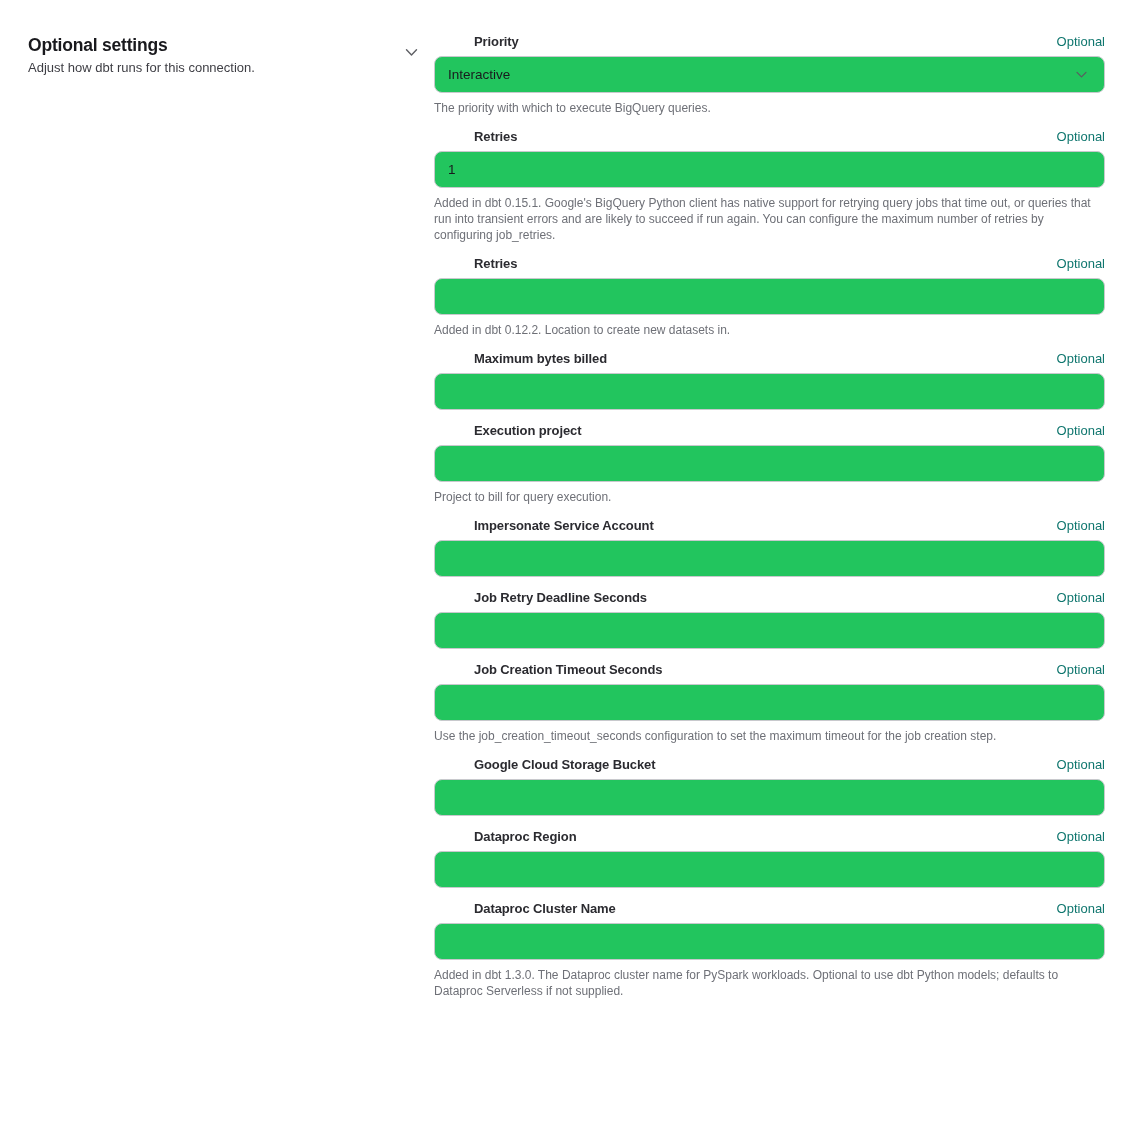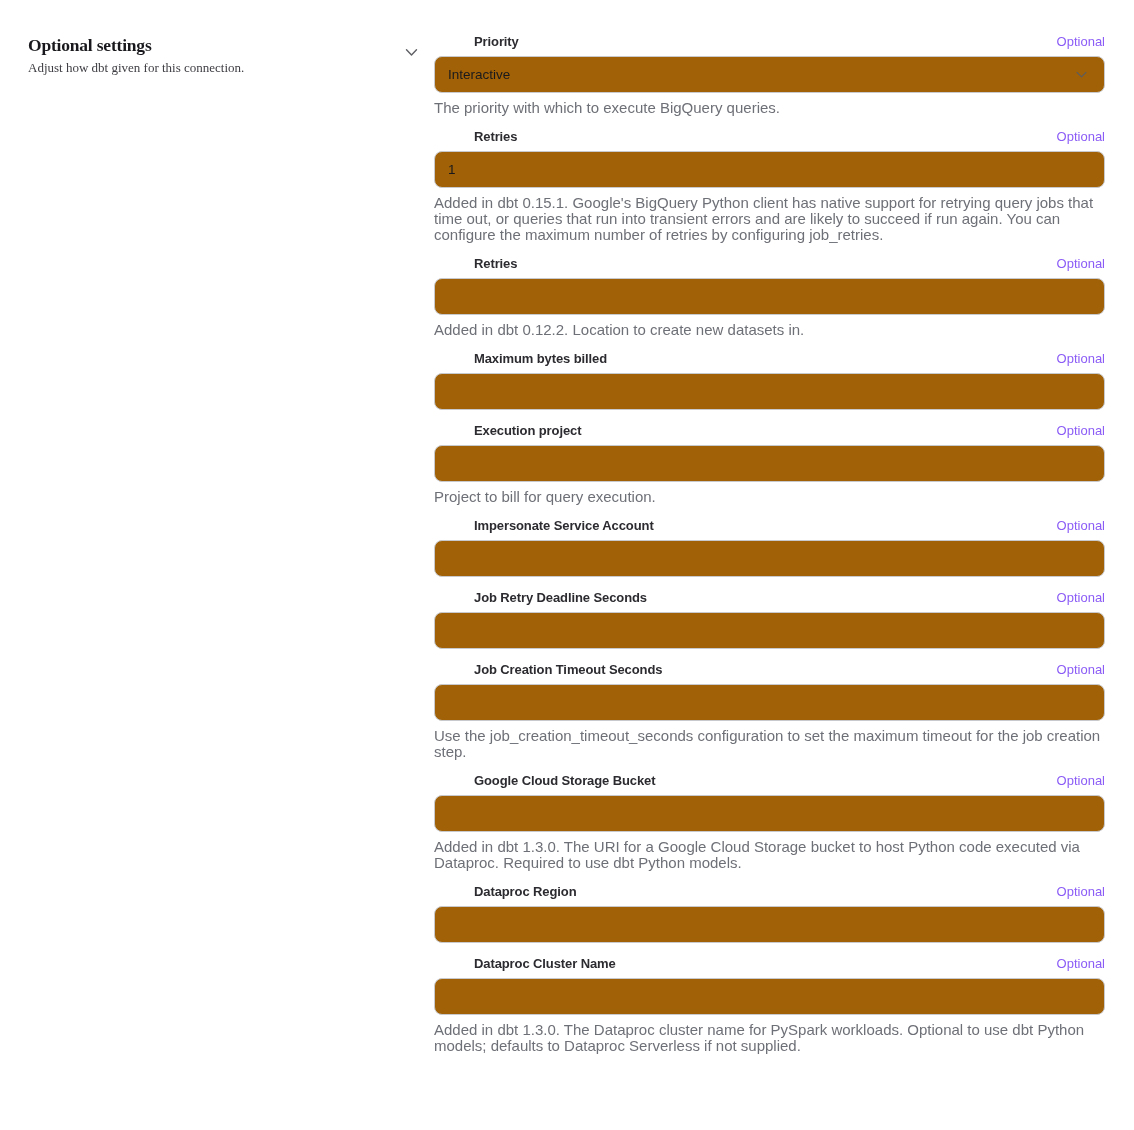--- a/index.html
+++ b/index.html
@@ -9,21 +9,21 @@
     height: 1130px;
     font-family: "Liberation Sans", "DejaVu Sans", sans-serif;
     color: #202024;
     overflow: hidden;
   }
   .section {
     display: flex;
     align-items: flex-start;
     padding: 34px 29px 0 28px;
   }
-  .section-left { width: 360px; flex: 0 0 360px; font-family: Liberation Serif, serif; }
+  .section-left { width: 360px; flex: 0 0 360px; }
   .section-title {
     font-size: 17.5px;
     font-weight: 700;
     color: #19191d;
     letter-spacing: -0.2px;
     line-height: 22px;
   }
   .section-subtitle {
     margin-top: 4px;
     font-size: 13px;
@@ -57,60 +57,60 @@
   .field-label {
     font-size: 13px;
     font-weight: 600;
     color: #2b2b30;
     line-height: 16px;
     letter-spacing: -0.1px;
   }
   .optional-tag {
     font-size: 13px;
     font-weight: 400;
-    color: #8b5cf6;
+    color: #0f766e;
     line-height: 16px;
   }
   .control {
     width: 100%;
     height: 37px;
     border: 1px solid #c8c9cd;
     border-radius: 8px;
-    background: #a16207;
+    background: #22c55e;
     font-family: "Liberation Sans", "DejaVu Sans", sans-serif;
     font-size: 13.5px;
     color: #19191d;
     padding: 0 13px;
     outline: none;
   }
   .select-control {
     display: flex;
     align-items: center;
     justify-content: space-between;
     cursor: pointer;
     padding-right: 14px;
   }
   .select-value { font-size: 13.5px; color: #19191d; }
   .select-chevron { color: #5a5b60; line-height: 0; margin-right: 3px; }
   input.control::placeholder { color: #9a9ba0; }
   .helper {
     margin-top: 7px;
-    font-size: 15px;
+    font-size: 12px;
     line-height: 16px;
     color: #6e7077;
   }
 </style>
 </head>
 <body>
 
 <div class="section">
 
   <div class="section-left">
     <h2 class="section-title">Optional settings</h2>
-    <p class="section-subtitle">Adjust how dbt given for this connection.</p>
+    <p class="section-subtitle">Adjust how dbt runs for this connection.</p>
   </div>
 
   <div class="collapse-col">
     <button class="collapse-btn" aria-label="Collapse section">
       <span>
         <svg width="13" height="9" viewBox="0 0 13 9">
             <path d="M1.5 1.8 L6.5 7 L11.5 1.8" fill="none" stroke="currentColor" stroke-width="1.4" stroke-linecap="round" stroke-linejoin="round"></path>
           </svg>
       </span>
     </button>
@@ -193,21 +193,20 @@
       <input type="text" class="control" value="" style="">
       <p class="helper">Use the job_creation_timeout_seconds configuration to set the maximum timeout for the job creation step.</p>
     </div>
 
     <div class="field">
       <div class="field-header">
         <span class="field-label">Google Cloud Storage Bucket</span>
         <span class="optional-tag">Optional</span>
       </div>
       <input type="text" class="control" value="" style="">
-      <p class="helper">Added in dbt 1.3.0. The URI for a Google Cloud Storage bucket to host Python code executed via Dataproc. Required to use dbt Python models.</p>
     </div>
 
     <div class="field">
       <div class="field-header">
         <span class="field-label">Dataproc Region</span>
         <span class="optional-tag">Optional</span>
       </div>
       <input type="text" class="control" value="" style="">
     </div>
 

